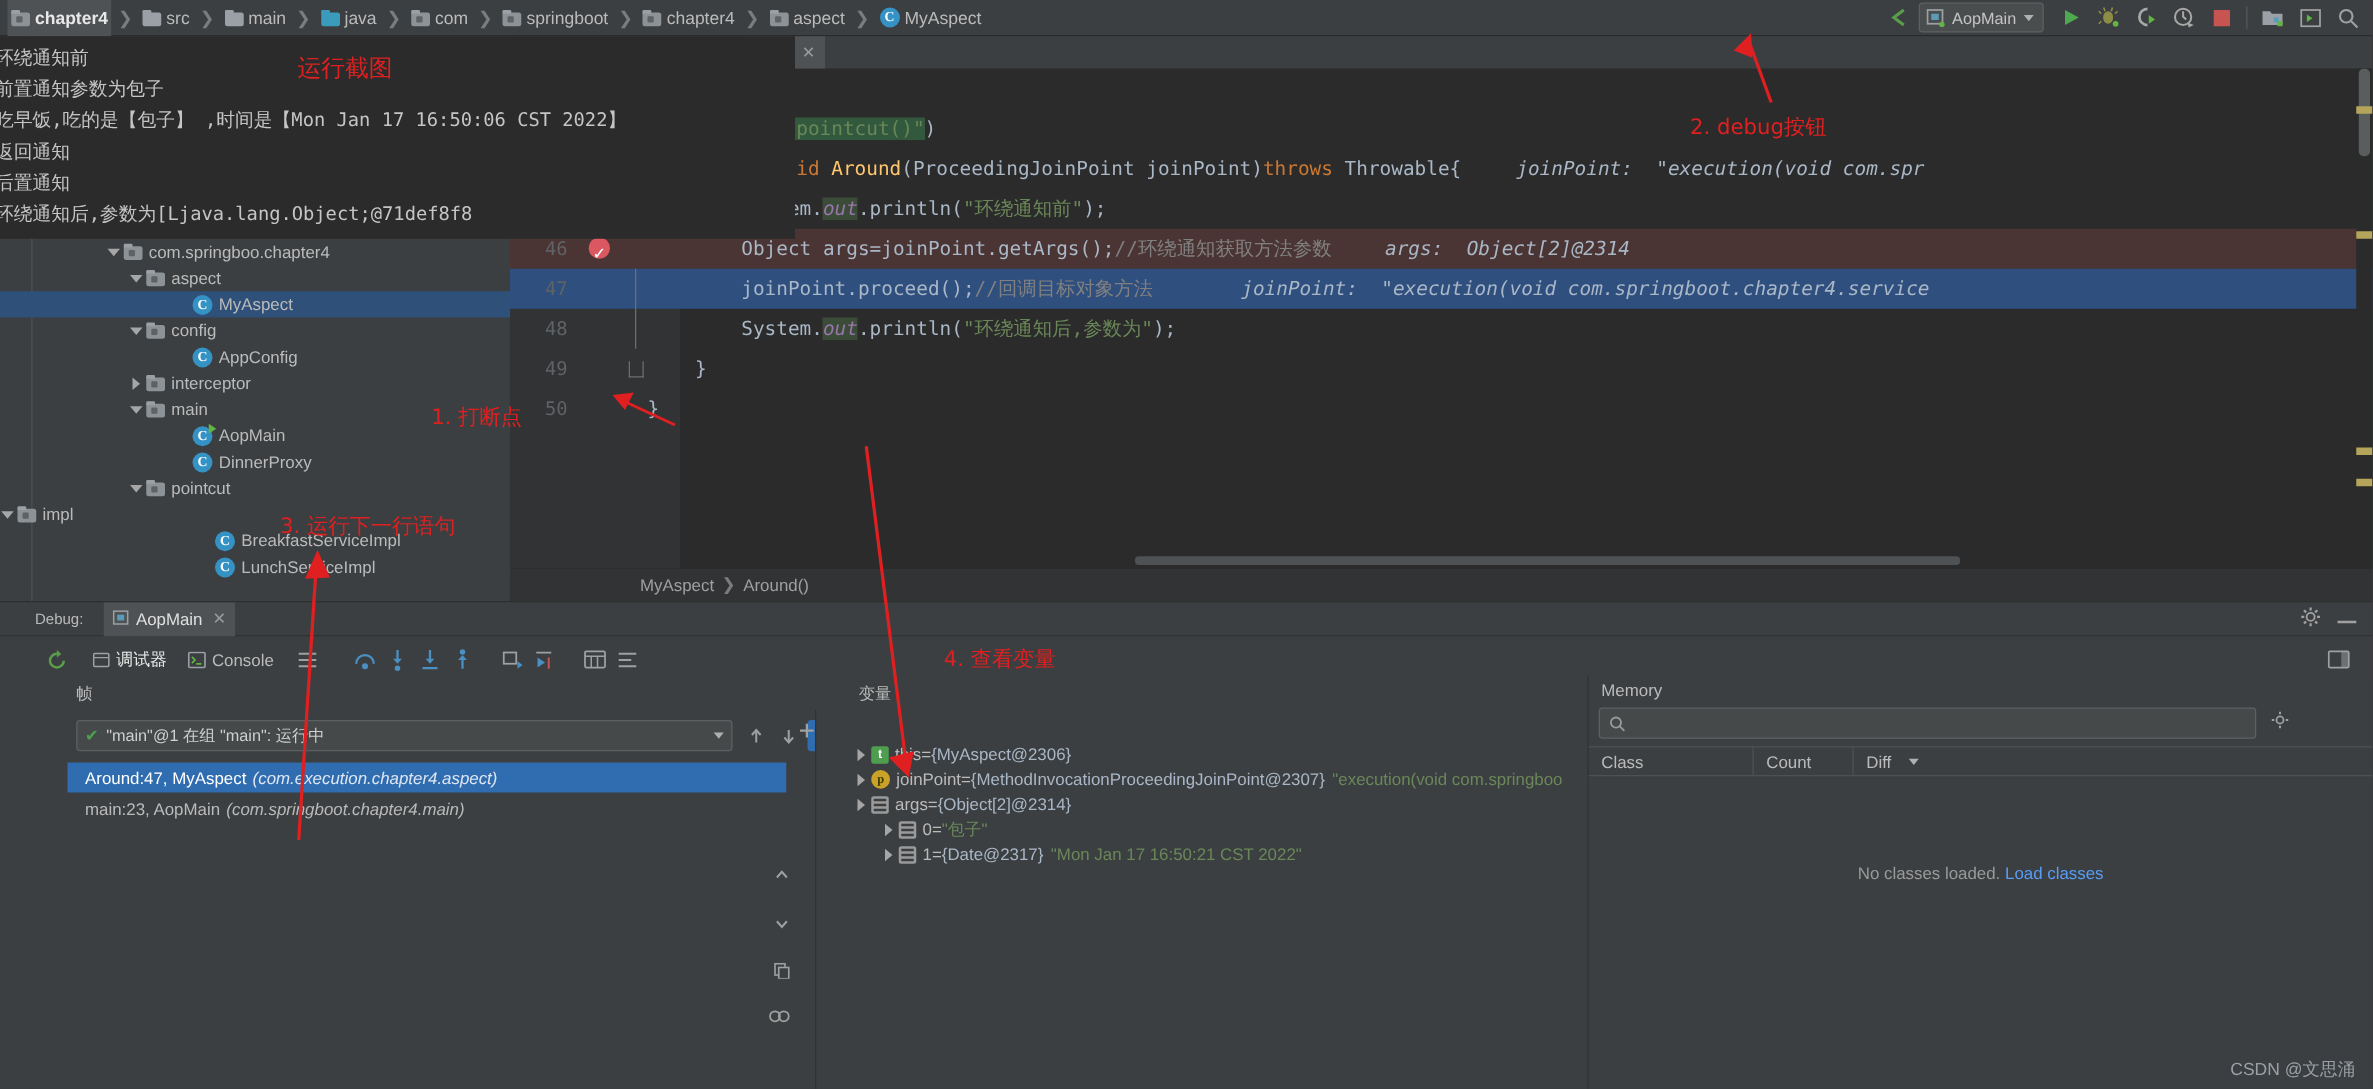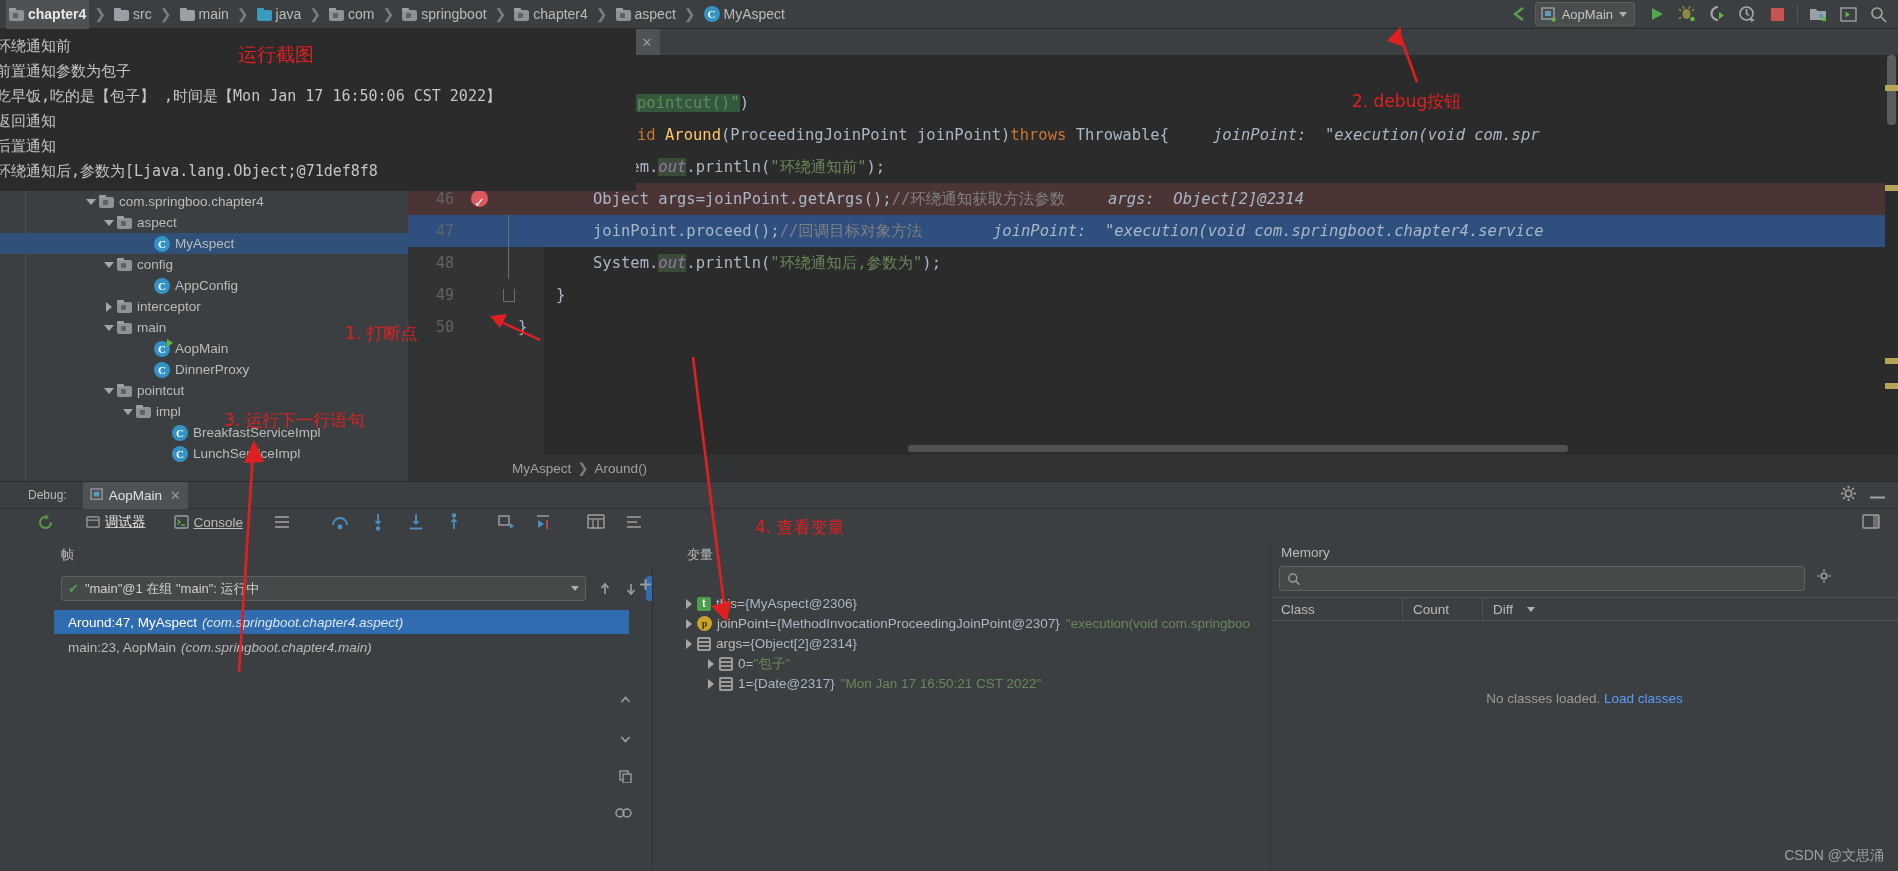--- a/index.html
+++ b/index.html
@@ -194,21 +194,21 @@
   }
   .debug-header .title { color:#bbbbbb; font-size:12px; margin-right:16px;}
   .debug-tab {
     display:flex; align-items:center; gap:5px; height:27px; padding:0 7px;
     background:#4e5254; font-size:13.5px; color:#e0e0e0;
   }
   .header-right { margin-left:auto; display:flex; align-items:center; gap:12px; padding-right:12px;}
 
   .debug-toolbar {
     position:absolute; left:26px; top:27px; width:1872px; height:32px;
-    display:flex; align-items:flex-start; gap:12px; padding-left:28px;text-decoration:underline;
+    display:flex; align-items:flex-end; gap:0px; padding-left:28px;
   }
   .dtab { display:flex; align-items:center; gap:5px; padding:0 8px; height:26px; font-size:13.5px; color:#bbbbbb; cursor:pointer;}
   .dtab.active { color:#e8e8e8; }
   .tbtn { width:26px; height:26px; display:flex; align-items:center; justify-content:center; cursor:pointer; border-radius:3px;}
 
   
   .left-strip {
     position:absolute; left:0; top:481px; width:26px; height:390px;
     background:#3c3f41; border-right:1px solid #323232;
   }
@@ -502,21 +502,21 @@
         </div>
         <div class="tree-row" style="padding-left: 103px;">
           <span class="tree-arrow down"></span>
           <span class="tree-icon">
             <span class="ic-folder mod">
               <i></i>
             </span>
           </span>
           <span>pointcut</span>
         </div>
-        <div class="tree-row" style="padding-left: 122px;">
+        <div class="tree-row" style="">
           <span class="tree-arrow down"></span>
           <span class="tree-icon">
             <span class="ic-folder mod">
               <i></i>
             </span>
           </span>
           <span>impl</span>
         </div>
         <div class="tree-row" style="padding-left: 158px;">
           <span class="tree-arrow "></span>
@@ -777,21 +777,21 @@
           </svg>
       </div>
       <div class="mini-btn" style="left:620px; top:8px; width:25px; height:25px; background:#2f6cb0; border-radius:3px;">
         <svg width="15" height="15" viewBox="0 0 15 15">
             <path d="M1 2 L14 2 L9 8 L9 13 L6 11 L6 8 Z" fill="#d8d8d8"></path>
           </svg>
       </div>
       <div id="frames-rows">
           <div class="frame-row selected" style="top: 42px;">
             <span>Around:47, MyAspect</span>
-            <span class="ital">(com.springboot.chapter4.aspect)</span>
+            <span class="ital">(com.execution.chapter4.aspect)</span>
           </div>
           <div class="frame-row" style="top: 67px;">
             <span>main:23, AopMain</span>
             <span class="ital">(com.springboot.chapter4.main)</span>
           </div>
         </div>
     </div>
 
     <div class="vars-pane">
       <div class="vars-label">变量</div>

